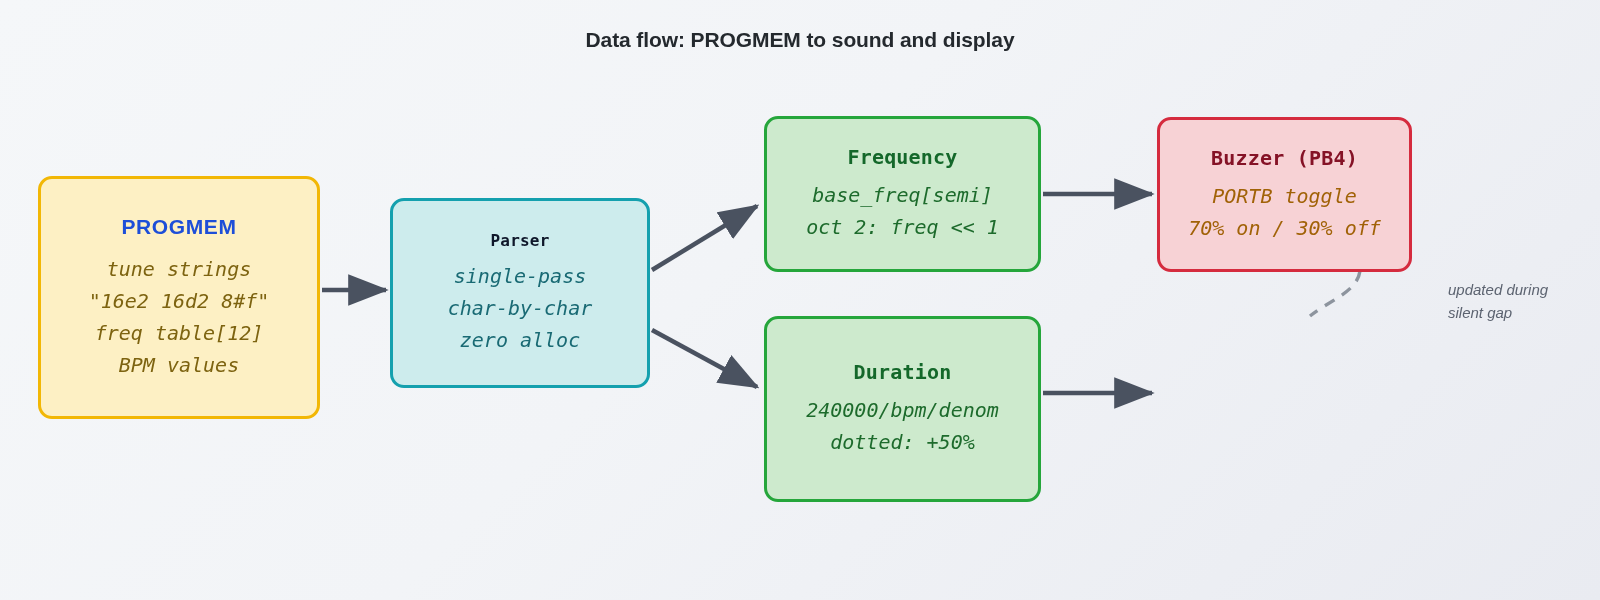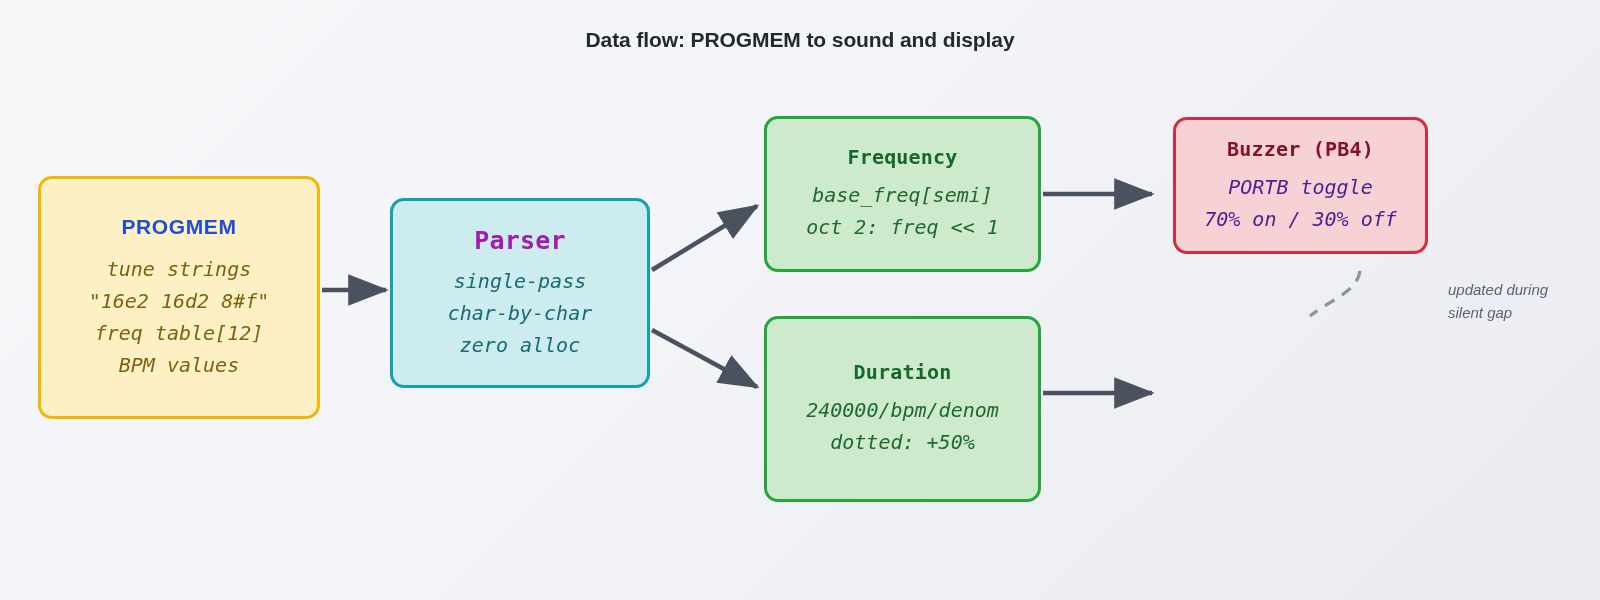--- a/index.html
+++ b/index.html
@@ -90,43 +90,42 @@
     margin-bottom: 14px;
   }
   #node-progmem .node-line { color: #7d6310; }
 
   
   #node-parser {
     left: 390px;  top: 198px;  width: 260px;  height: 190px;
     background: #cdeced;
     border-color: #14a0ae;
   }
-  #node-parser .node-title { color: #a21caf; font-size: 25px; }
+  #node-parser .node-title { color: #0f172a; font-size: 16px; }
   #node-parser .node-line  { color: #196a74; }
 
   
   .node-green {
     left: 764px;  width: 277px;
     background: #cdeacd;
     border-color: #25a63b;
   }
   .node-green .node-title { color: #14682a; }
   .node-green .node-line  { color: #1d6b2c; }
   #node-frequency { top: 116px;  height: 156px; }
   #node-duration  { top: 316px;  height: 186px; }
 
   
   #node-buzzer {
-    left: 1157px;  top: 117px;  width: 255px;  height: 137px;
+    left: 1157px;  top: 117px;  width: 255px;  height: 155px;
     background: #f7d2d5;
     border-color: #d52b3e;
-    margin-left: 16px;
   }
   #node-buzzer .node-title { color: #851226; }
-  #node-buzzer .node-line  { color: #4c1d95; }
+  #node-buzzer .node-line  { color: #a16207; }
 
   
   #node-oled {
     left: 1157px;  top: 316px;  width: 255px;  height: 155px;
     background: #c5e0fb;
     border-color: #0a71ea;
   }
   #node-oled .node-title { color: #104a90; }
   #node-oled .node-line  { color: #1b54a0; }
 

